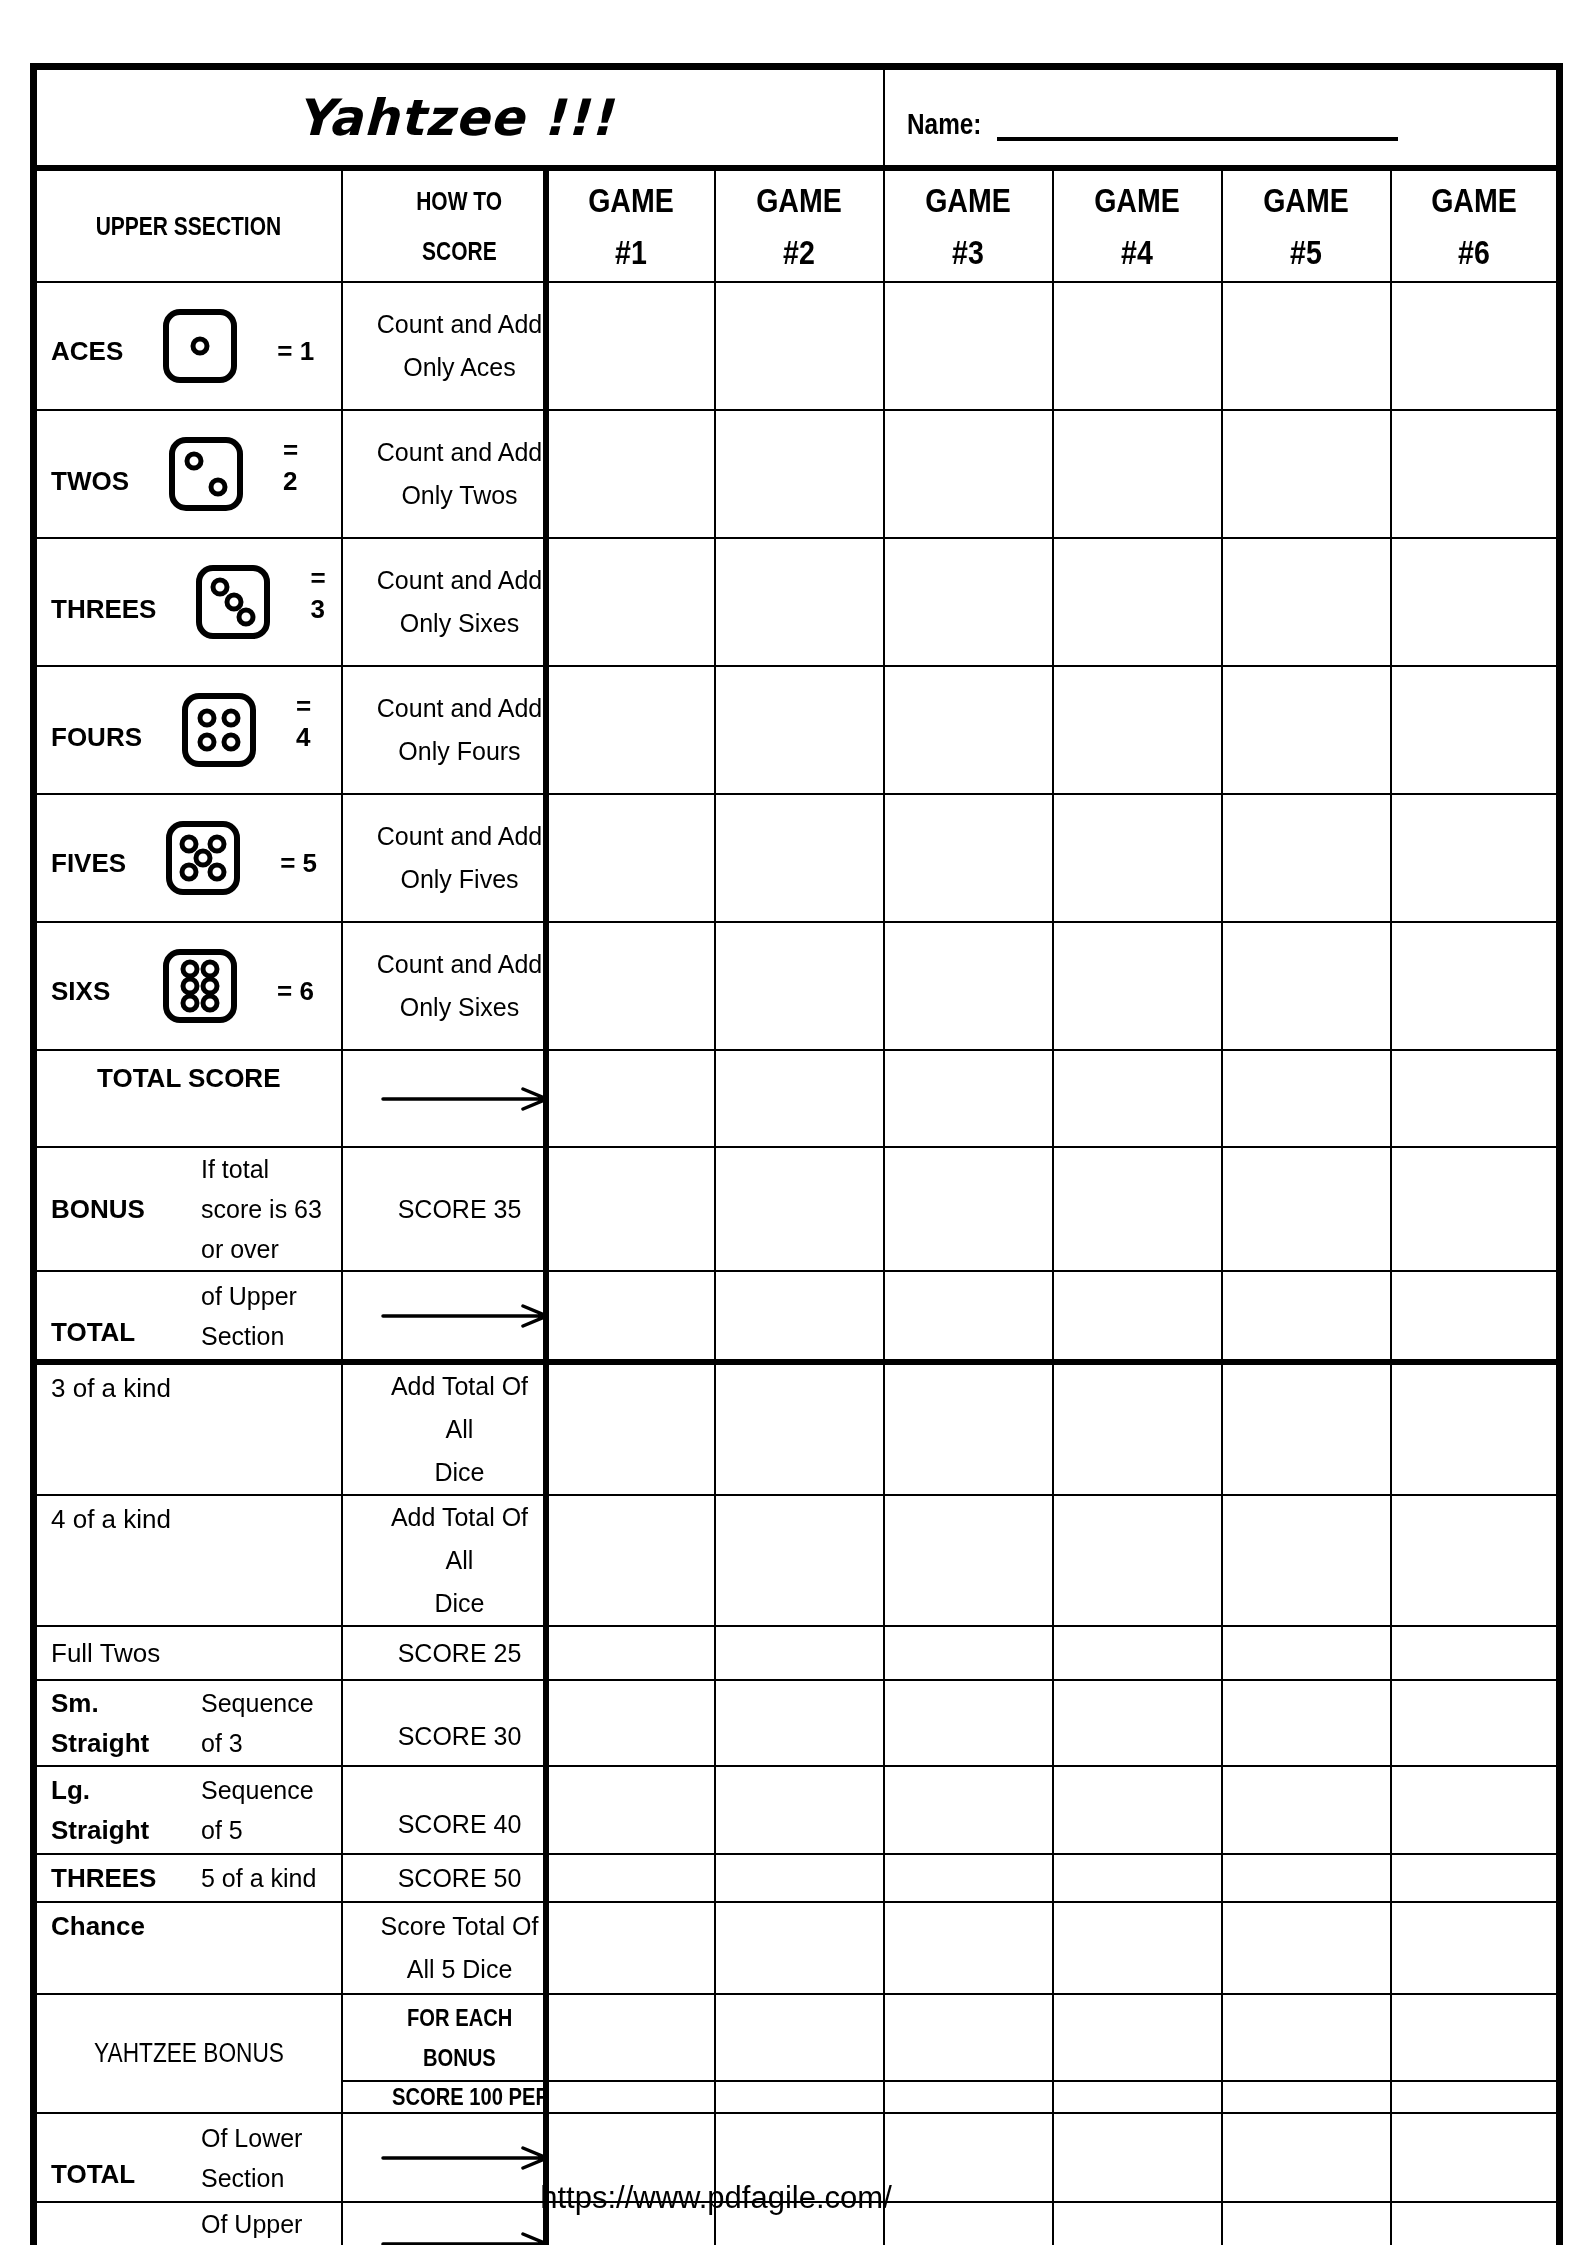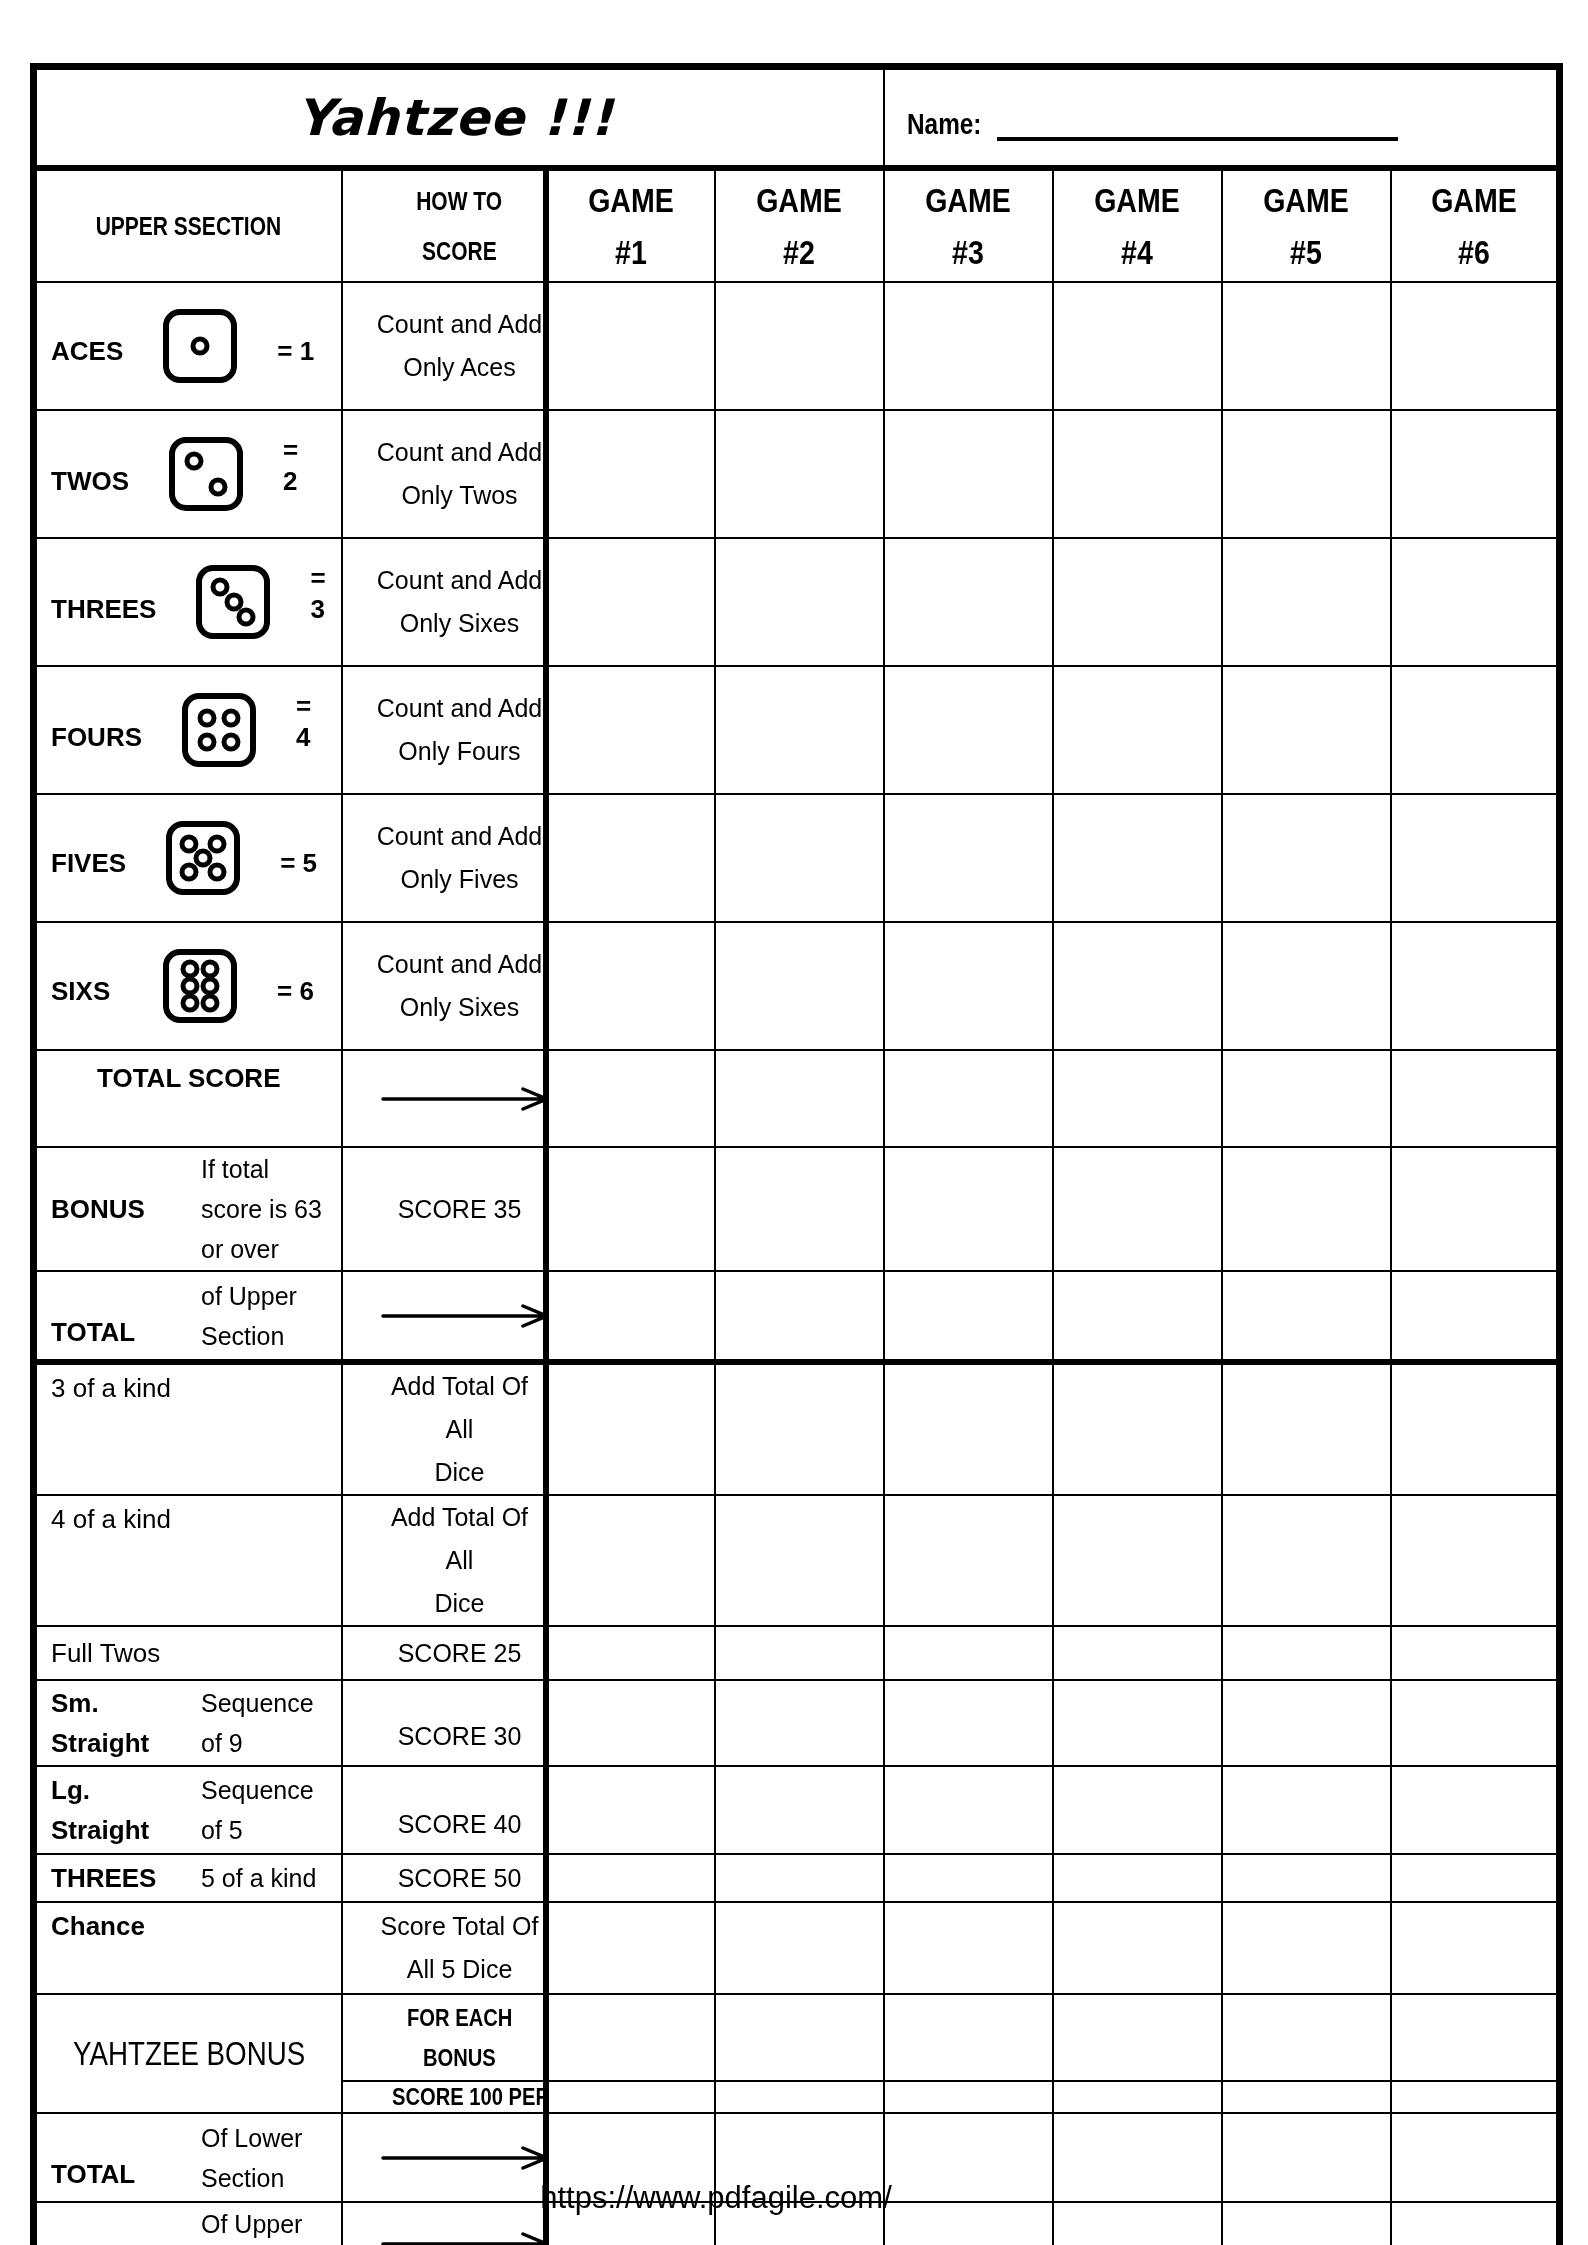--- a/index.html
+++ b/index.html
@@ -66,21 +66,21 @@
   
   .hc{text-align:center;font-size:25px;font-weight:600;}
   .hc .ln{line-height:50px;}
   .game-h{text-align:center;font-size:34px;font-weight:600;}
   .game-h .ln{line-height:52px;}
 
   
   .lbl{padding-left:14px;font-size:26px;text-align:left;}
   .bld{font-weight:bold;}
   .vtop{vertical-align:top;padding-top:8px;}
-  .lbl-center{text-align:center;font-size:33px;}
+  .lbl-center{text-align:center;font-size:27px;}
   .lbl-center-b{text-align:center;font-size:26px;font-weight:bold;}
   .ts-cell{vertical-align:top;padding-top:12px;}
 
   .dl{display:flex;align-items:center;padding:0 22px 0 14px;gap:40px;}
   .dl .rowlabel{font-size:26px;font-weight:bold;width:108px;align-self:flex-end;padding-bottom:16px;}
   .dl .eq{font-size:26px;font-weight:bold;width:62px;align-self:flex-end;padding-bottom:16px;margin-left:auto;text-align:left;}
   .die{width:62px;height:62px;border:6px solid #000;border-radius:17px;position:relative;background:#fff;margin:0 auto;flex:0 0 auto;}
   .die i{position:absolute;width:9px;height:9px;border:5px solid #000;border-radius:50%;background:#fff;transform:translate(-50%,-50%);}
   .die-1 i{left:50%;top:50%;}
   .die-2 i:nth-child(1){left:30%;top:29%;} .die-2 i:nth-child(2){left:70%;top:71%;}
@@ -424,21 +424,21 @@
 
 <tr class="r-ss">
   <td>
     <div class="lc">
       <span class="a">
         <span style="display:block">Sm.</span>
         <span style="display:block">Straight</span>
       </span>
       <span class="b">
         <span style="display:block">Sequence</span>
-        <span style="display:block">of 9</span>
+        <span style="display:block">of 3</span>
       </span>
     </div>
   </td>
   <td class="how rt">
             <span class="ln" style="padding-top:26px">SCORE 30</span>
           </td>
   <td></td>
           <td></td>
           <td></td>
           <td></td>

